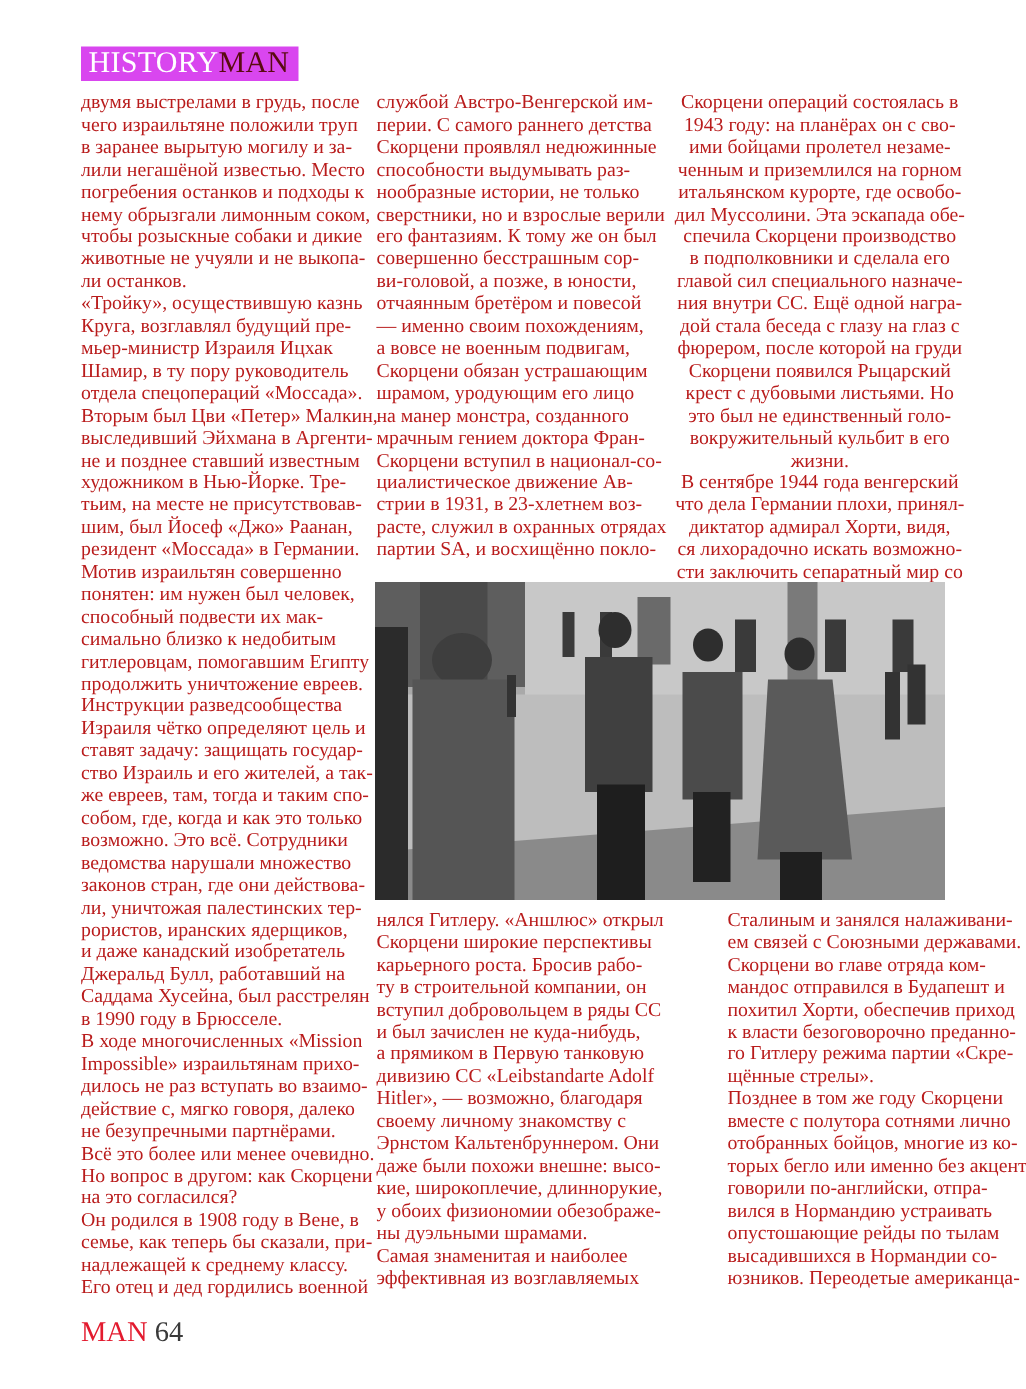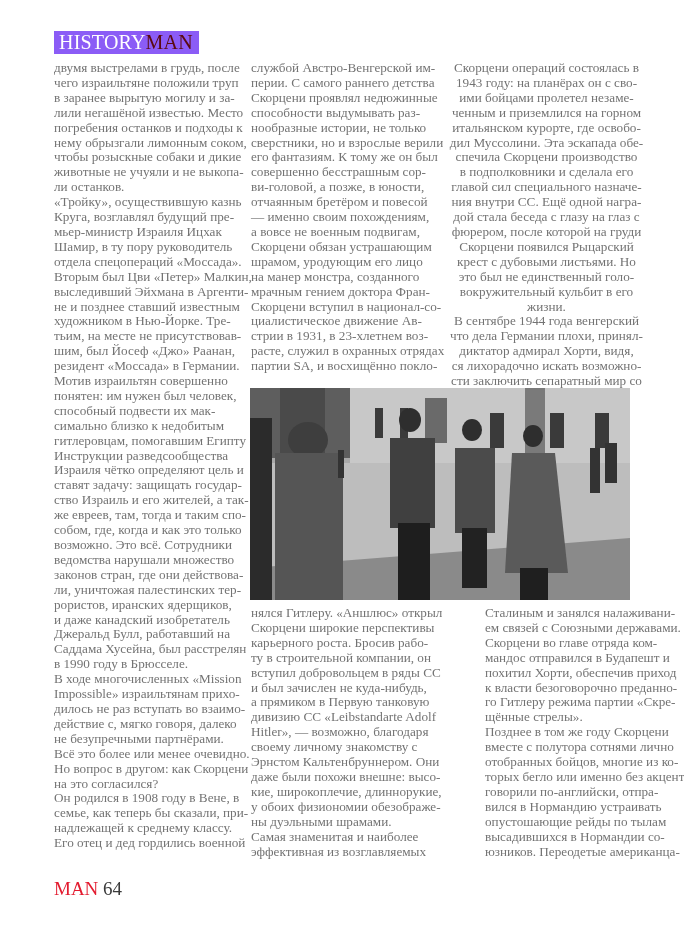--- a/index.html
+++ b/index.html
@@ -14,37 +14,37 @@
       overflow: hidden;
       font-family: "DejaVu Serif", "Liberation Serif", serif;
       color: #231f20;
     }
     .header-badge {
       position: absolute;
       left: 54px;
       top: 31px;
       height: 23px;
       padding: 0 6px 0 5px;
-      background: #8b5cf6;
+      background: #d946ef;
       display: flex;
       align-items: center;
       font-family: "Liberation Serif", serif;
       font-size: 20px;
       letter-spacing: 0.2px;
       line-height: 23px;
     }
     .header-badge .history { color: #ffffff; }
     .header-badge .man { color: #5a0a10; }
 
     .col {
       position: absolute;
       font-family: "Liberation Serif", serif;
       font-size: 13.2px;
       line-height: 14.9px;
-      color: #737373;
+      color: #b91c1c;
     }
     .col p {
       margin: 0;
       white-space: nowrap;
     }
     .col1 { left: 54px; top: 61px; width: 192px; }
     .col2a { left: 251px; top: 61px; width: 195px; }
     .col3a { left: 449px; top: 61px; width: 195px; text-align: center; }
     .col2b { left: 251px; top: 606px; width: 195px; }
     .col3b { left: 449px; top: 606px; width: 195px; margin-left: 36px; }
@@ -98,20 +98,21 @@
     <p>не и позднее ставший известным</p>
     <p>художником в Нью-Йорке. Тре-</p>
     <p>тьим, на месте не присутствовав-</p>
     <p>шим, был Йосеф «Джо» Раанан,</p>
     <p>резидент «Моссада» в Германии.</p>
     <p>Мотив израильтян совершенно</p>
     <p>понятен: им нужен был человек,</p>
     <p>способный подвести их мак-</p>
     <p>симально близко к недобитым</p>
     <p>гитлеровцам, помогавшим Египту</p>
+    <p>продолжить уничтожение евреев.</p>
     <p>Инструкции разведсообщества</p>
     <p>Израиля чётко определяют цель и</p>
     <p>ставят задачу: защищать государ-</p>
     <p>ство Израиль и его жителей, а так-</p>
     <p>же евреев, там, тогда и таким спо-</p>
     <p>собом, где, когда и как это только</p>
     <p>возможно. Это всё. Сотрудники</p>
     <p>ведомства нарушали множество</p>
     <p>законов стран, где они действова-</p>
     <p>ли, уничтожая палестинских тер-</p>

